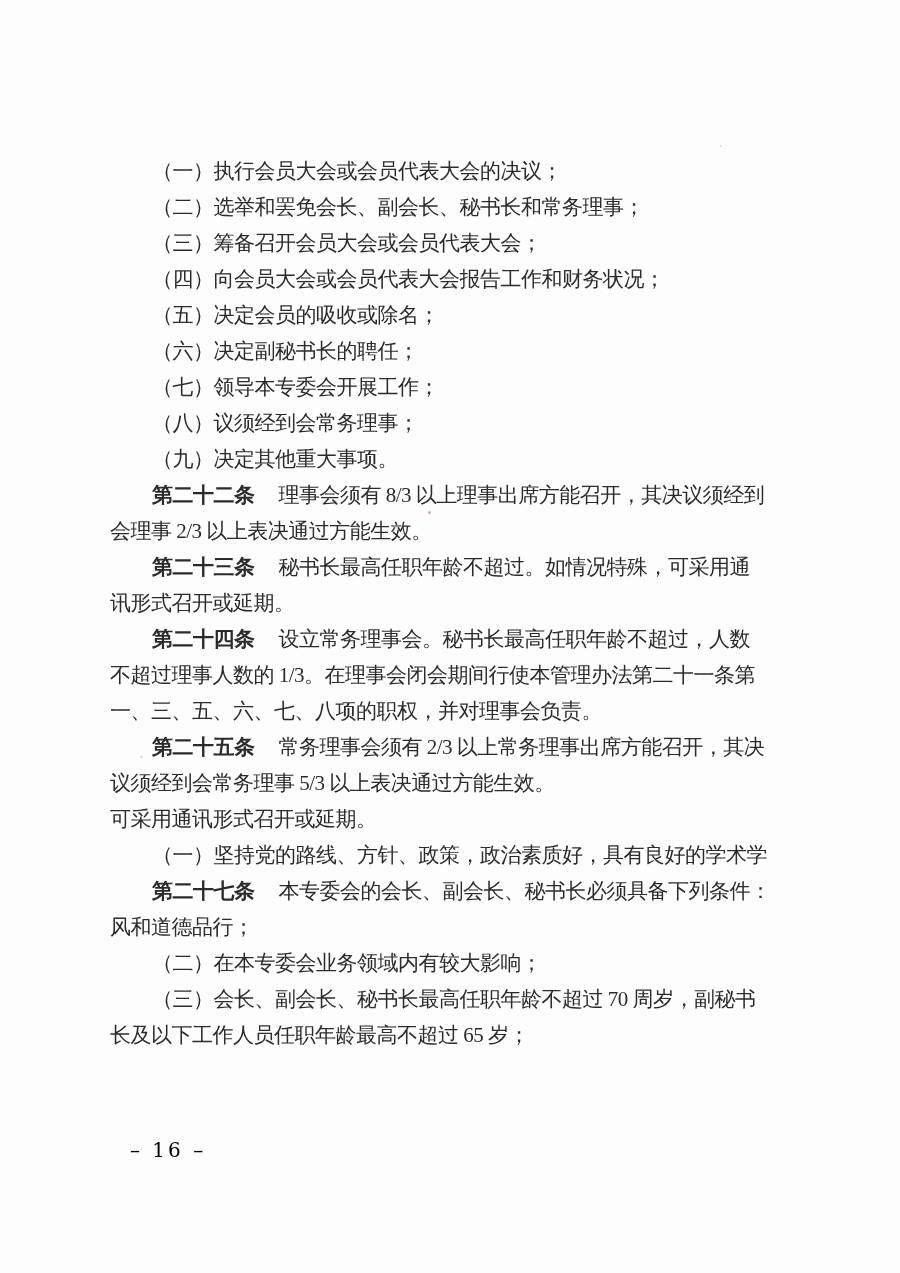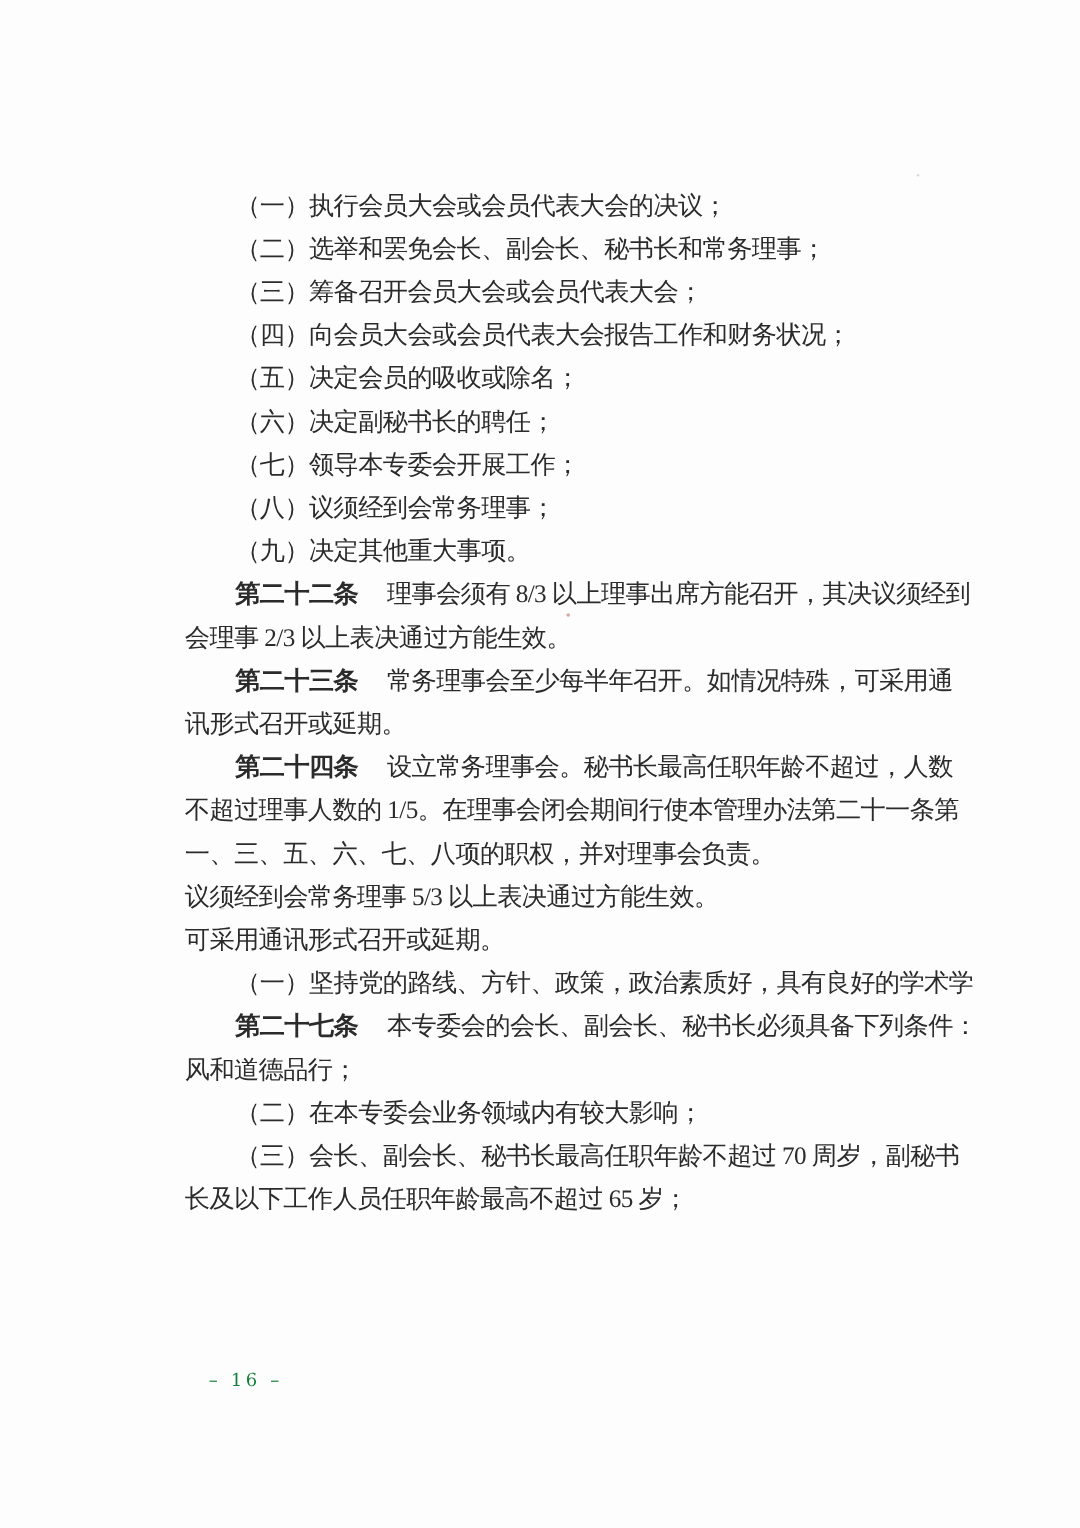--- a/index.html
+++ b/index.html
@@ -11,21 +11,20 @@
     height: 1273px;
     position: relative;
     background: #fdfdfd;
     font-family: "Liberation Serif", "DejaVu Serif", serif;
     overflow: hidden;
   }
   .page {
     position: absolute;
     inset: 0;
     background: #fdfdfd;
-    margin-left: 44px;
   }
   .doc-body {
     position: absolute;
     left: 110px;
     top: 153px;
     width: 660px;
     color: #2b2b2b;
   }
   .line {
     height: 36px;
@@ -39,24 +38,24 @@
     text-indent: 42px;
   }
   .line .article-no {
     font-weight: bold;
     margin-right: 24px;
   }
   .page-number {
     position: absolute;
     left: 130px;
     top: 1138px;
-    font-size: 15px;
+    font-size: 20px;
     line-height: 24px;
     letter-spacing: 3px;
-    color: #15803d;
+    color: #000000;
     font-family: "DejaVu Serif", "Liberation Serif", serif;
   }
   
   .speck {
     position: absolute;
     border-radius: 50%;
   }
   .speck-1 { left: 428px; top: 511px; width: 3px; height: 3px; background: #d09090; opacity: 0.8; }
   .speck-2 { left: 720px; top: 145px; width: 2px; height: 2px; background: #d8d8d8; }
   .speck-3 { left: 140px; top: 756px; width: 3px; height: 2px; background: #e0dcdc; }
@@ -70,25 +69,26 @@
       <div class="line indent"><span class="line-text">（二）选举和罢免会长、副会长、秘书长和常务理事；</span></div>
       <div class="line indent"><span class="line-text">（三）筹备召开会员大会或会员代表大会；</span></div>
       <div class="line indent"><span class="line-text">（四）向会员大会或会员代表大会报告工作和财务状况；</span></div>
       <div class="line indent"><span class="line-text">（五）决定会员的吸收或除名；</span></div>
       <div class="line indent"><span class="line-text">（六）决定副秘书长的聘任；</span></div>
       <div class="line indent"><span class="line-text">（七）领导本专委会开展工作；</span></div>
       <div class="line indent"><span class="line-text">（八）议须经到会常务理事；</span></div>
       <div class="line indent"><span class="line-text">（九）决定其他重大事项。</span></div>
       <div class="line indent"><span class="article-no">第二十二条</span><span class="line-text">理事会须有 8/3 以上理事出席方能召开，其决议须经到</span></div>
       <div class="line"><span class="line-text">会理事 2/3 以上表决通过方能生效。</span></div>
-      <div class="line indent"><span class="article-no">第二十三条</span><span class="line-text">常务理事会至少每半年召开。如情况特殊，可采用通</span></div>
+      <div class="line indent"><span class="article-no">第二十三条</span><span class="line-text">秘书长最高任职年龄不超过。如情况特殊，可采用通</span></div>
       <div class="line"><span class="line-text">讯形式召开或延期。</span></div>
       <div class="line indent"><span class="article-no">第二十四条</span><span class="line-text">设立常务理事会。秘书长最高任职年龄不超过，人数</span></div>
-      <div class="line"><span class="line-text">不超过理事人数的 1/5。在理事会闭会期间行使本管理办法第二十一条第</span></div>
+      <div class="line"><span class="line-text">不超过理事人数的 1/3。在理事会闭会期间行使本管理办法第二十一条第</span></div>
       <div class="line"><span class="line-text">一、三、五、六、七、八项的职权，并对理事会负责。</span></div>
+      <div class="line indent"><span class="article-no">第二十五条</span><span class="line-text">常务理事会须有 2/3 以上常务理事出席方能召开，其决</span></div>
       <div class="line"><span class="line-text">议须经到会常务理事 5/3 以上表决通过方能生效。</span></div>
       <div class="line"><span class="line-text">可采用通讯形式召开或延期。</span></div>
       <div class="line indent"><span class="line-text">（一）坚持党的路线、方针、政策，政治素质好，具有良好的学术学</span></div>
       <div class="line indent"><span class="article-no">第二十七条</span><span class="line-text">本专委会的会长、副会长、秘书长必须具备下列条件：</span></div>
       <div class="line"><span class="line-text">风和道德品行；</span></div>
       <div class="line indent"><span class="line-text">（二）在本专委会业务领域内有较大影响；</span></div>
       <div class="line indent"><span class="line-text">（三）会长、副会长、秘书长最高任职年龄不超过 70 周岁，副秘书</span></div>
       <div class="line"><span class="line-text">长及以下工作人员任职年龄最高不超过 65 岁；</span></div>
     </div>
   <div class="page-number">– 16 –</div>

